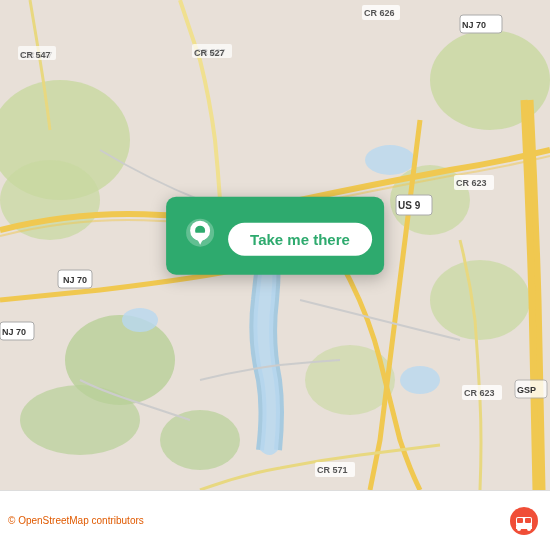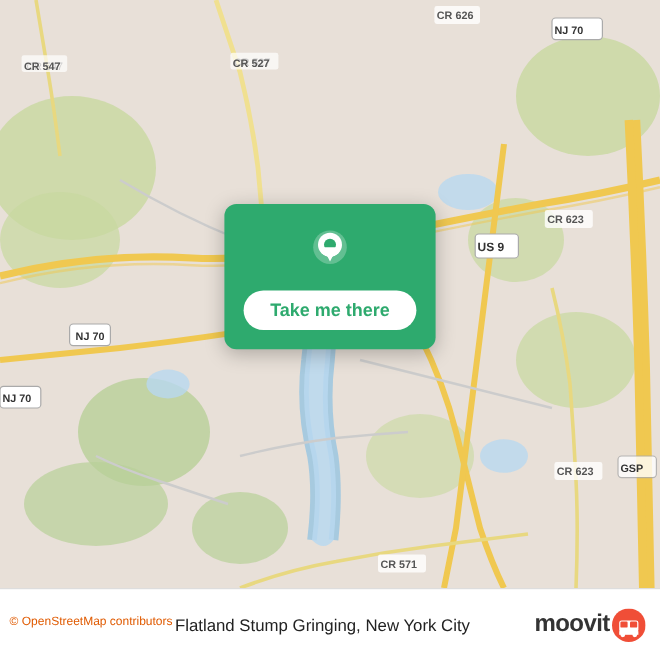--- a/index.html
+++ b/index.html
@@ -28,21 +28,21 @@
     
     #card-overlay {
       position: absolute;
       top: 50%;
       left: 50%;
       transform: translate(-50%, -62%);
       background: #2eaa6e;
       border-radius: 10px;
       padding: 18px 12px 16px;
       display: flex;
-      flex-direction: column;
+      flex-direction: row;
       align-items: center;
       gap: 6px;
       box-shadow: 0 4px 16px rgba(0,0,0,0.25);
       min-width: 176px;
     }
 
     #pin-icon {
       width: 44px;
       height: 44px;
     }
@@ -209,24 +209,22 @@
       <circle cx="22" cy="16" r="5" fill="#2eaa6e"></circle>
       <polygon points="22,30 16,18 28,18" fill="white"></polygon>
     </svg>
     <button id="take-me-there-btn">Take me there</button>
   </div>
 </div>
 
 <div id="bottom-bar">
   <div id="bottom-left">
     <span id="osm-credit">© OpenStreetMap contributors</span>
-    <span id="location-name">Flatland Stump Gringing, New York City</span>
   </div>
   <div id="moovit-logo">
-    <span id="moovit-text">moovit</span>
 
     <svg id="moovit-icon" viewBox="0 0 28 28" xmlns="http://www.w3.org/2000/svg">
       <circle cx="14" cy="14" r="14" fill="#f04e37"></circle>
       <rect x="6" y="10" width="16" height="10" rx="2" fill="white"></rect>
       <rect x="7" y="11" width="6" height="5" rx="1" fill="#f04e37"></rect>
       <rect x="15" y="11" width="6" height="5" rx="1" fill="#f04e37"></rect>
       <circle cx="9" cy="22" r="2" fill="white"></circle>
       <circle cx="19" cy="22" r="2" fill="white"></circle>
       <rect x="6" y="19" width="16" height="3" fill="white"></rect>
     </svg>

